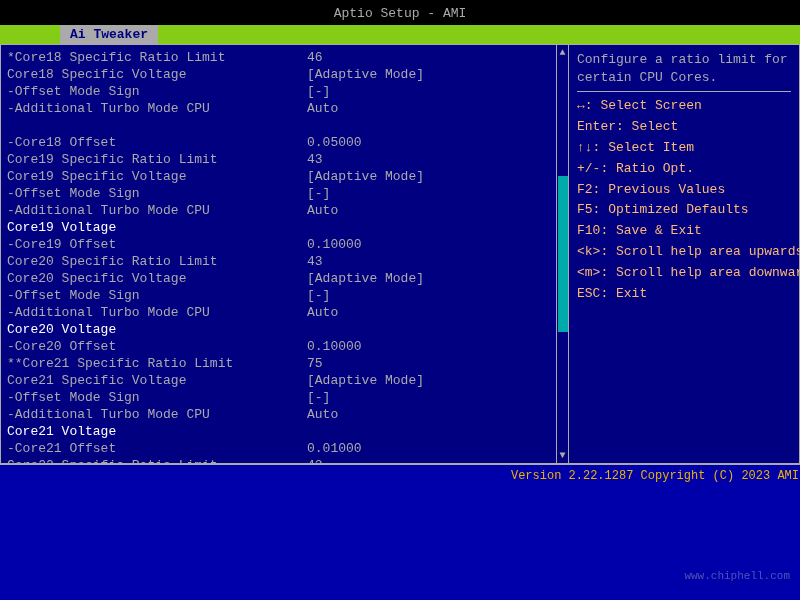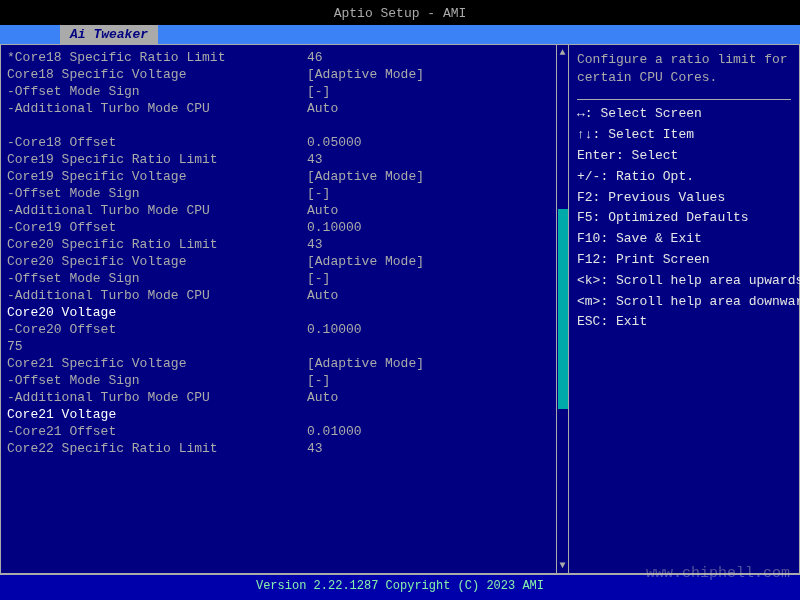--- a/index.html
+++ b/index.html
@@ -16,37 +16,36 @@
     
     #title-bar {
       background: #000000;
       text-align: center;
       padding: 6px 0 4px;
       color: #AAAAAA;
     }
 
     
     #tab-row {
-      background: #3b82f6;
+      background: #84cc16;
       padding: 0 0 0 60px;
-      font-style: italic;
     }
     .tab {
       display: inline-block;
       background: #AAAAAA;
       color: #000080;
       padding: 2px 10px;
       font-weight: bold;
     }
 
     
     #main {
       display: flex;
       flex-direction: row;
-      height: 530px;
+      height: 420px;
       border: 1px solid #AAAAAA;
       margin: 0;
     }
 
     
     #content-area {
       flex: 1;
       background: #000080;
       padding: 4px 6px;
       overflow: hidden;
@@ -110,53 +109,53 @@
     
     #help-area {
       width: 230px;
       background: #000080;
       padding: 6px 8px;
       display: flex;
       flex-direction: column;
     }
     #help-text-top {
       color: #AAAAAA;
-      margin-bottom: 8px;
+      margin-bottom: 0;
       flex: 0 0 auto;
       line-height: 1.4;
     }
     #help-divider {
       border-top: 1px solid #AAAAAA;
       margin: 4px 0;
     }
     #help-keys {
-      color: #e5e5e5;
+      color: #fdba74;
       line-height: 1.6;
       flex: 1;
     }
     .key-line {
       white-space: nowrap;
     }
 
     
     #version-bar {
       background: #0000AA;
-      text-align: center;
-      padding: 4px 16px;
-      color: #86efac;
+      text-align: right;
+      padding: 4px 1px;
+      color: #eab308;
       font-size: 12px;
       border-top: 1px solid #AAAAAA;
     }
 
     .watermark {
       position: fixed;
       bottom: 18px;
       right: 10px;
       color: rgba(200,200,200,0.4);
-      font-size: 15px;
+      font-size: 11px;
     }
   </style>
 </head>
 <body>
 
 <div id="title-bar">
   <span>Aptio Setup - AMI</span>
 </div>
 
 <div id="tab-row">
@@ -200,20 +199,24 @@
           <div class="menu-value">[Adaptive Mode]</div>
         </div>
         <div class="menu-row">
           <div class="menu-label">    -Offset Mode Sign</div>
           <div class="menu-value">[-]</div>
         </div>
         <div class="menu-row">
           <div class="menu-label">    -Additional Turbo Mode CPU</div>
           <div class="menu-value">Auto</div>
         </div>
+        <div class="menu-row section-header">
+          <div class="menu-label">Core19 Voltage</div>
+          <div class="menu-value"></div>
+        </div>
         <div class="menu-row">
           <div class="menu-label">    -Core19 Offset</div>
           <div class="menu-value">0.10000</div>
         </div>
         <div class="menu-row">
           <div class="menu-label">  Core20 Specific Ratio Limit</div>
           <div class="menu-value">43</div>
         </div>
         <div class="menu-row">
           <div class="menu-label">  Core20 Specific Voltage</div>
@@ -229,20 +232,21 @@
         </div>
         <div class="menu-row section-header">
           <div class="menu-label">Core20 Voltage</div>
           <div class="menu-value"></div>
         </div>
         <div class="menu-row">
           <div class="menu-label">    -Core20 Offset</div>
           <div class="menu-value">0.10000</div>
         </div>
         <div class="menu-row">
+          <div class="menu-label">**Core21 Specific Ratio Limit</div>
           <div class="menu-value">75</div>
         </div>
         <div class="menu-row">
           <div class="menu-label">  Core21 Specific Voltage</div>
           <div class="menu-value">[Adaptive Mode]</div>
         </div>
         <div class="menu-row">
           <div class="menu-label">    -Offset Mode Sign</div>
           <div class="menu-value">[-]</div>
         </div>
@@ -270,27 +274,26 @@
       </div>
       <div class="scroll-arrow">▼</div>
     </div>
   </div>
 
   <div id="help-area">
     <div id="help-text-top">Configure a ratio limit for certain CPU Cores.</div>
     <div id="help-divider"></div>
     <div id="help-keys">
     <div class="key-line">↔: Select Screen</div>
+        <div class="key-line">Enter: Select</div>
         <div class="key-line">↑↓: Select Item</div>
-        <div class="key-line">Enter: Select</div>
         <div class="key-line">+/-: Ratio Opt.</div>
         <div class="key-line">F2: Previous Values</div>
         <div class="key-line">F5: Optimized Defaults</div>
         <div class="key-line">F10: Save &amp; Exit</div>
-        <div class="key-line">F12: Print Screen</div>
         <div class="key-line">&lt;k&gt;: Scroll help area upwards</div>
         <div class="key-line">&lt;m&gt;: Scroll help area downwards</div>
         <div class="key-line">ESC: Exit</div>
       </div>
   </div>
 </div>
 
 <div id="version-bar">
   <span>Version 2.22.1287 Copyright (C) 2023 AMI</span>
 </div>

